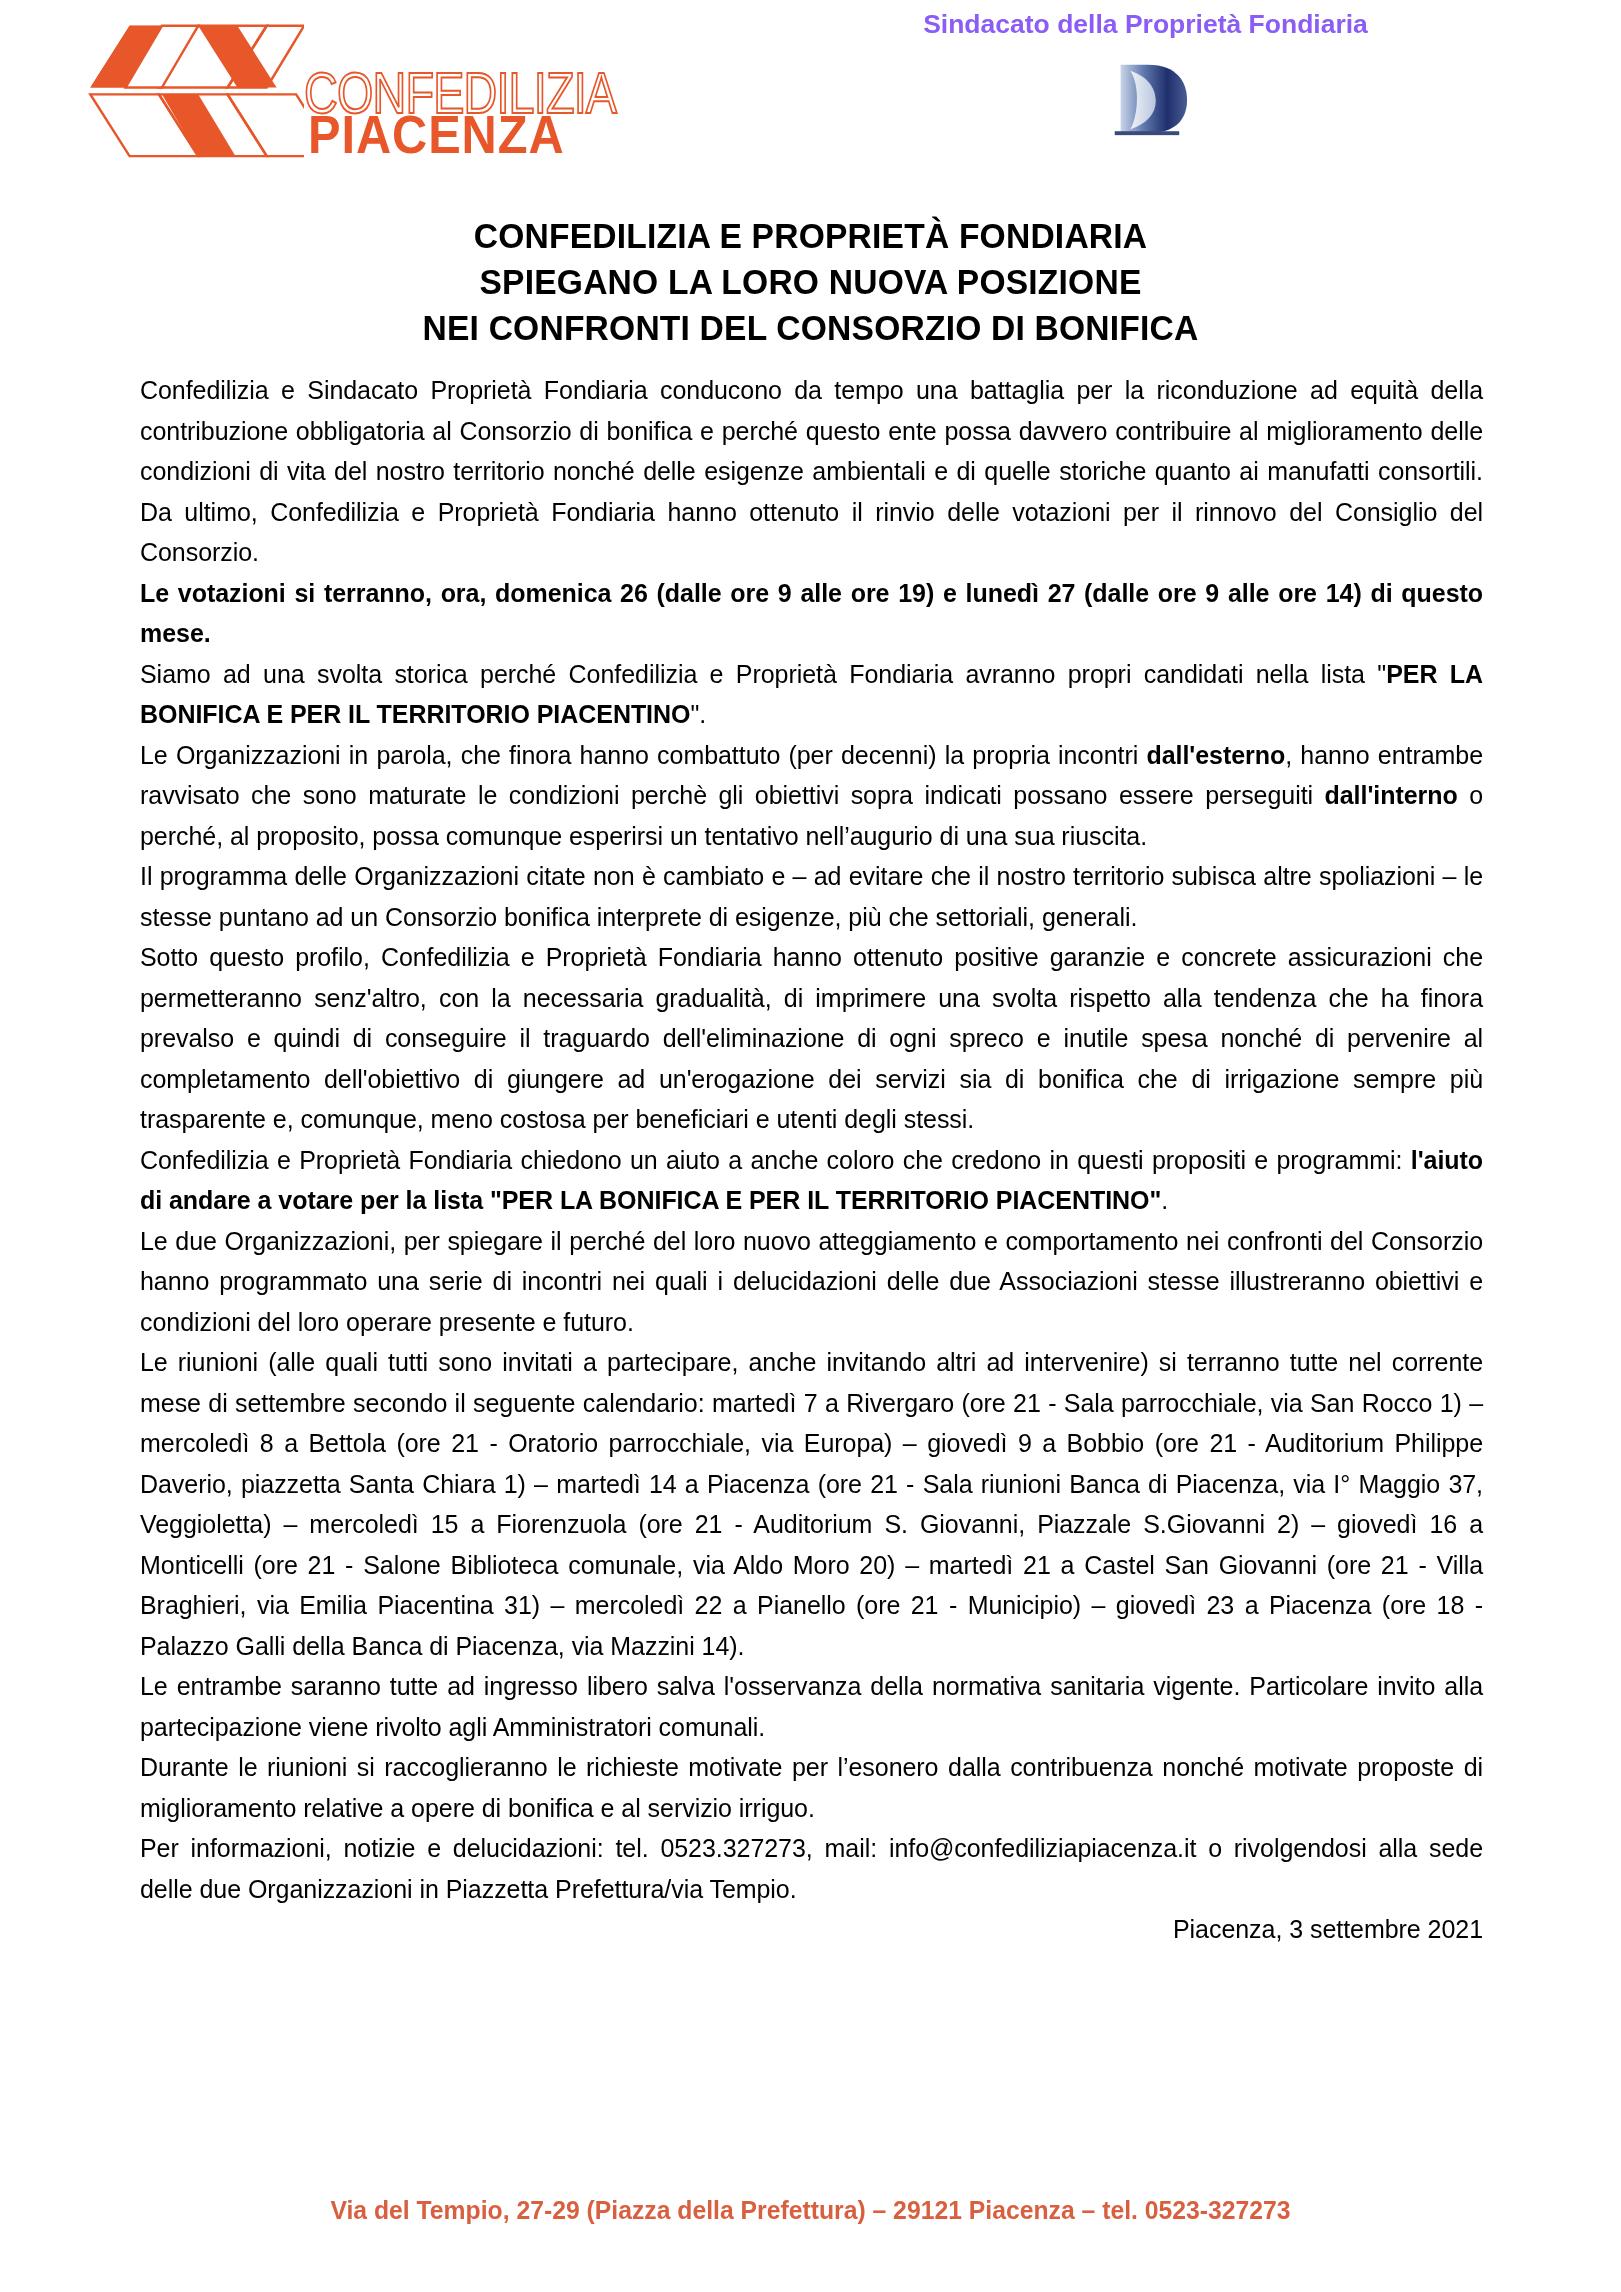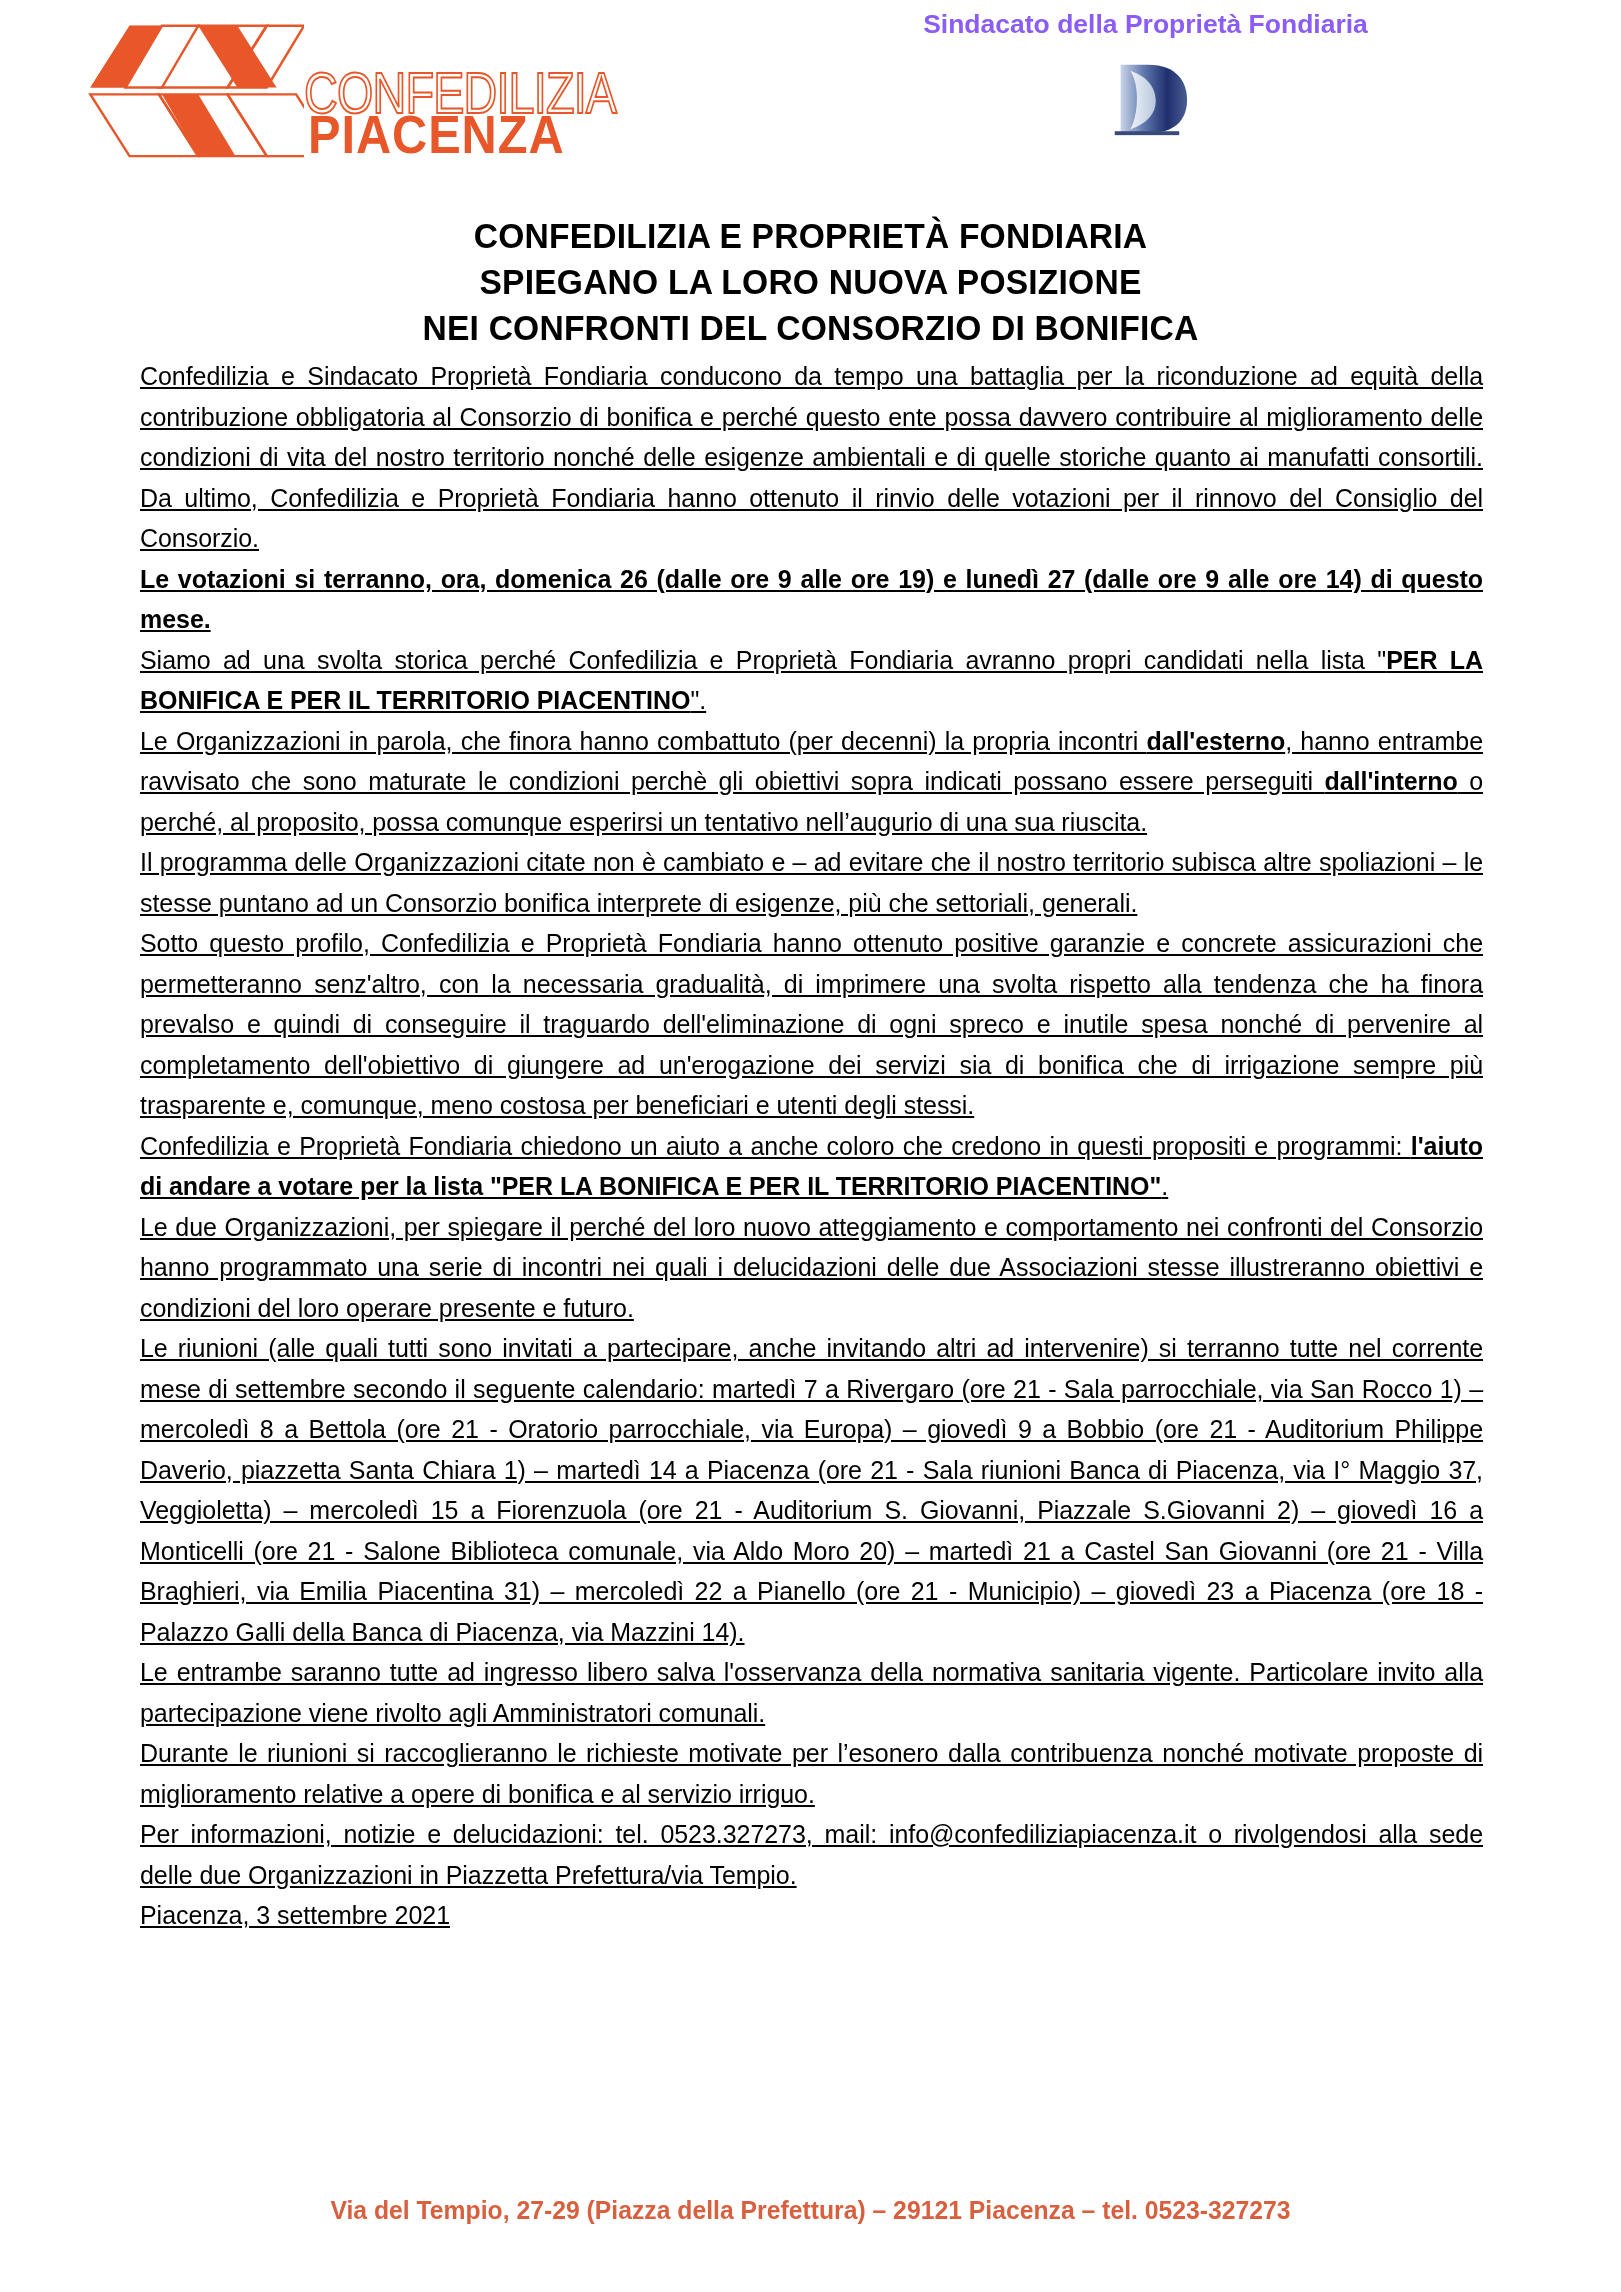--- a/index.html
+++ b/index.html
@@ -101,35 +101,34 @@
     letter-spacing: 0.2px;
     margin: 11.8px 0 15.7px 0;
     transform: scaleX(0.96);
   }
   .title div { white-space: nowrap; }
 
   
   .body-text {
     position: absolute;
     left: 140px;
-    top: 356px;
+    top: 370px;
     width: 1343px;
     font-size: 25px;
     line-height: 1.62;
     text-align: justify;
     text-justify: inter-word;
     letter-spacing: -0.05px;
-    text-decoration: underline;
   }
   .body-text p {
     margin: 0;
     text-align: justify;
   }
   .body-text p:last-child { text-align: left; }
-  .body-text p.nojust { text-align: left; }
+  .body-text p.nojust { text-align: right; }
   b { font-weight: bold; }
 
   .place-date {
     margin-top: 25.5px;
     text-align: left;
   }
 
   
   .footer {
     position: absolute;

